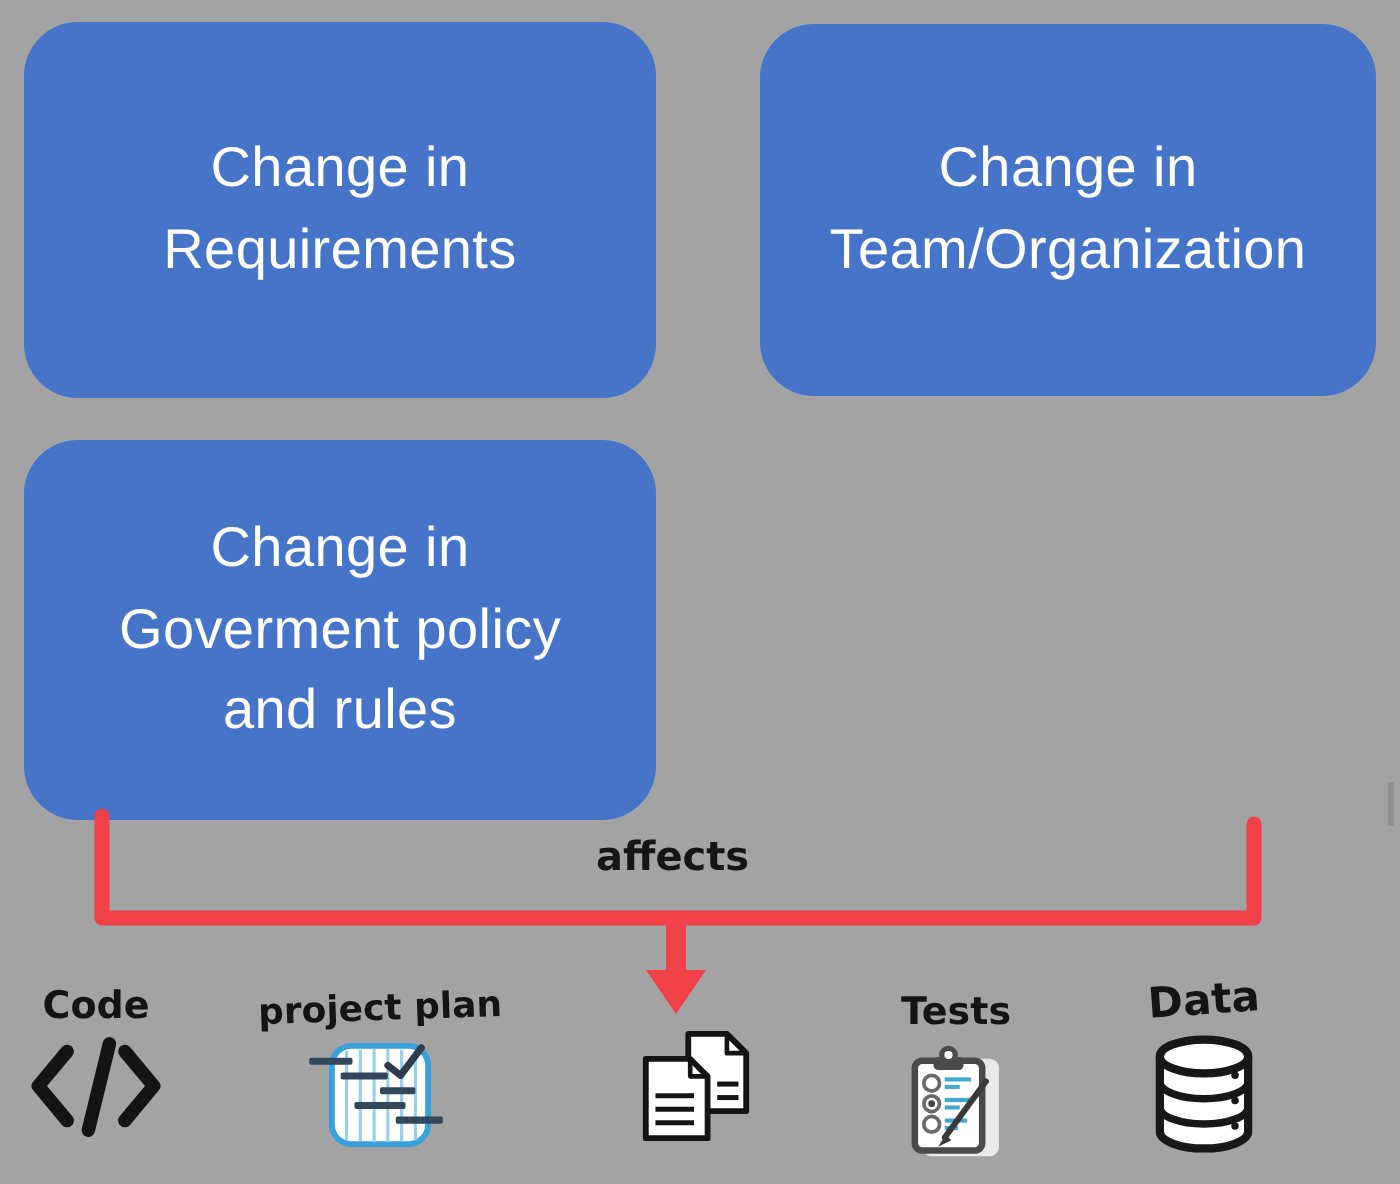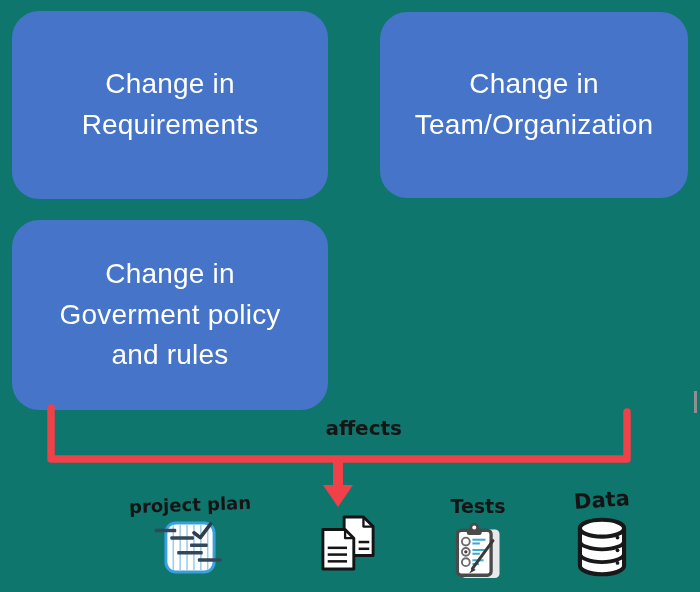--- a/index.html
+++ b/index.html
@@ -1,36 +1,36 @@
 <!DOCTYPE html>
 <html><head>
 <meta charset="utf-8">
 <style>
   html,body{margin:0;padding:0;background:#fff;}
   .stage{
-    position:relative;width:700px;height:592px;background:#0f766e;
+    position:relative;width:700px;height:592px;background:#a3a3a3;
     font-family:"Liberation Sans", sans-serif;overflow:hidden;text-decoration:underline;
   }
   
   .cause-box{
     position:absolute;background:#4574C8;border-radius:27px;
     display:flex;align-items:center;justify-content:center;
   }
   .cause-text{
     color:#ffffff;text-align:center;font-size:28px;line-height:1.45;
     white-space:pre-line;letter-spacing:.2px;
   }
   .b1{left:12px;top:11px;width:316px;height:188px;}
   .b2{left:380px;top:12px;width:308px;height:186px;}
   .b3{left:12px;top:220px;width:316px;height:190px;}
   .b4{left:378px;top:220px;width:310px;height:190px;}
   
   .connector-svg{position:absolute;left:0;top:400px;width:700px;height:115px;}
   .affects-label{
-    position:absolute;left:298px;top:416px;width:104px;text-align:right;
+    position:absolute;left:298px;top:416px;width:104px;text-align:left;
     font-family:"DejaVu Sans", sans-serif;font-size:20px;font-weight:600;color:#151515;
   }
   
   .caret{position:absolute;left:694px;top:391px;width:3px;height:22px;background:#8F8F8F;}
   
   .artifact{
     position:absolute;display:flex;flex-direction:column;align-items:center;
     color:#141414;font-family:"DejaVu Sans", sans-serif;font-weight:600;
   }
   .artifact .artifact-label{white-space:nowrap;}
@@ -65,20 +65,28 @@
   <div class="affects-label">affects</div>
 
   <svg class="connector-svg" viewBox="0 0 700 115" aria-hidden="true">
     <path d="M51 8 L51 59 L627 59 L627 12" fill="none" stroke="#F04048" stroke-width="7.5" stroke-linecap="round" stroke-linejoin="round"></path>
     <path d="M338 59 L338 86" fill="none" stroke="#F04048" stroke-width="10"></path>
     <polygon points="323,85 353,85 338,107" fill="#F04048"></polygon>
   </svg>
 
   <div class="caret"></div>
 
+  <div class="artifact a-code">
+    <div class="artifact-label">Code</div>
+    <svg width="76" height="50" viewBox="0 0 78 52">
+      <path d="M24 8 L9 26 L24 44" fill="none" stroke="#141414" stroke-width="7" stroke-linecap="round" stroke-linejoin="round"></path>
+      <path d="M35 49 L46 4" fill="none" stroke="#141414" stroke-width="7" stroke-linecap="round"></path>
+      <path d="M54 8 L69 26 L54 44" fill="none" stroke="#141414" stroke-width="7" stroke-linecap="round" stroke-linejoin="round"></path>
+    </svg>
+  </div>
 
   <div class="artifact a-plan">
     <div class="artifact-label">project plan</div>
     <svg width="52" height="57" viewBox="0 0 52 58">
       <rect x="1.5" y="4" width="49" height="50" rx="10" fill="#ffffff" stroke="#38A1DC" stroke-width="3"></rect>
       <g stroke="#9CCEEA" stroke-width="1.6">
         <line x1="9" y1="6.5" x2="9" y2="52"></line>
           <line x1="16" y1="6" x2="16" y2="52.5"></line>
         <line x1="23" y1="5.5" x2="23" y2="53"></line>
           <line x1="30" y1="5.5" x2="30" y2="53"></line>

